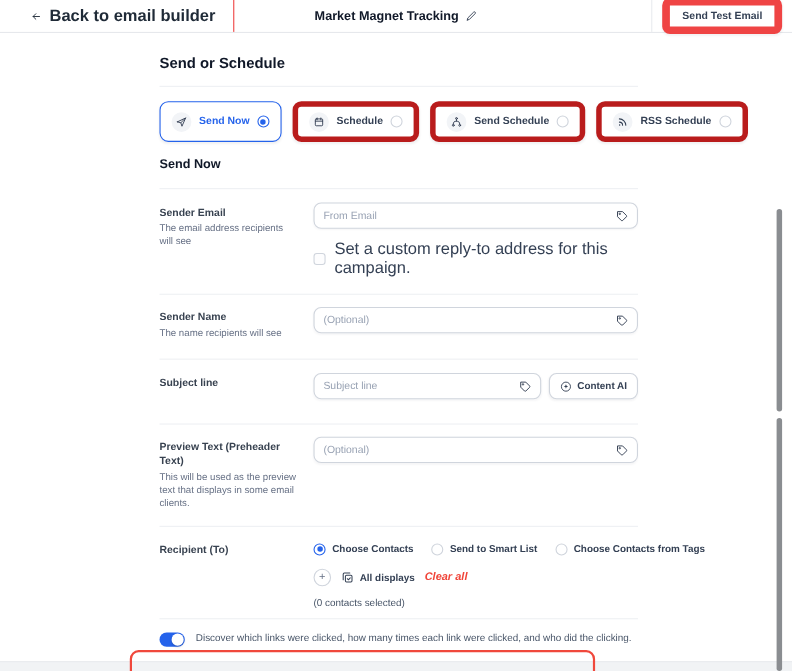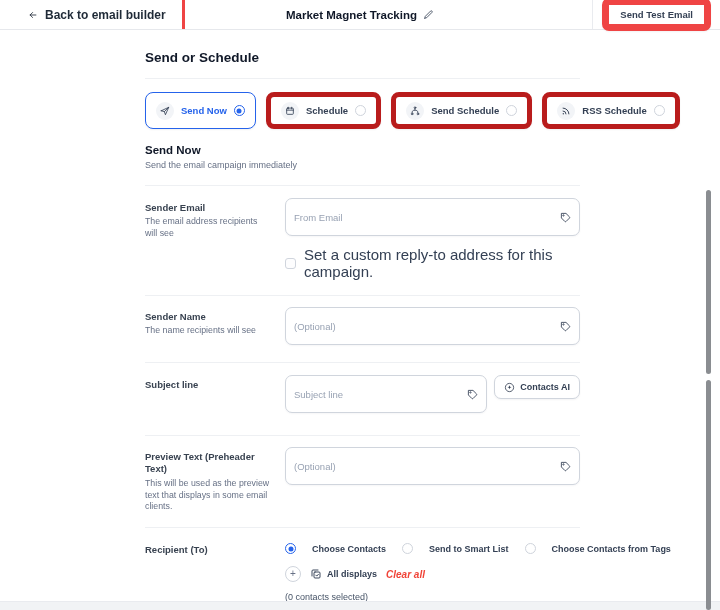--- a/index.html
+++ b/index.html
@@ -11,22 +11,22 @@
     position: relative;
     overflow: hidden;
   }
   
   .topbar {
     height: 30px; background: #fff; border-bottom: 1px solid #e6e8ec;
     display: flex; align-items: center; position: relative; z-index: 5;
   }
   .back-link {
     height: 100%; display: flex; align-items: center; gap: 7px;
-    padding: 0 16px 0 28px; border-right: 3px solid #ef4444;
-    font-size: 12px; font-weight: 600; color: #1f2a37; cursor: pointer;
+    padding: 0 16px 0 28px; border-right: 1px solid #ef4444;
+    font-size: 15px; font-weight: 600; color: #1f2a37; cursor: pointer;
   }
   .topbar-title {
     position: absolute; left: 50%; transform: translateX(-50%);
     display: flex; align-items: center; gap: 6px;
     font-size: 11.5px; font-weight: 700; color: #101828;
   }
   .topbar-right {
     margin-left: auto; height: 100%; display: flex; align-items: center;
     border-left: 1px solid #e9ebef; padding: 0 9px;
   }
@@ -73,21 +73,21 @@
   .section-head h2 { font-size: 11.5px; font-weight: 700; color: #101828; }
   .section-head p { font-size: 9px; color: #667085; margin-top: 4px; }
   .sep-a { margin: 15px 0 12px; }
   
   .row { display: flex; align-items: flex-start; }
   .row .label-col { width: 140px; flex-shrink: 0; padding-top: 4px; padding-right: 14px; }
   .row .label-col .lbl { font-size: 9.5px; font-weight: 700; color: #384250; line-height: 1.3; }
   .row .label-col .sub { font-size: 8.8px; color: #667085; margin-top: 2px; line-height: 1.35; }
   .row .ctrl-col { flex: 1; min-width: 0; }
   .input {
-    height: 38px; border: 1px solid #d0d5dd; border-radius: 7px; background: #fff;
+    height: 24px; border: 1px solid #d0d5dd; border-radius: 7px; background: #fff;
     display: flex; align-items: center; padding: 0 8px; gap: 6px;
     box-shadow: 0 1px 2px rgba(16,24,40,.04);
   }
   .input input {
     flex: 1; border: none; outline: none; font-size: 9.5px; color: #182230;
     font-family: "Liberation Sans", sans-serif; background: transparent; min-width: 0;
   }
   .input input::placeholder { color: #98a2b3; }
   .tag-ic { color: #344054; display: grid; place-items: center; flex-shrink: 0; cursor: pointer; }
   .tag-ic svg { width: 11px; height: 11px; }
@@ -103,21 +103,21 @@
     display: flex; align-items: center; gap: 5px; flex-shrink: 0;
     border: 1px solid #d0d5dd; border-radius: 7px; background: #fff;
     padding: 0 9px; height: 24px; cursor: pointer;
     font-size: 9px; font-weight: 700; color: #344054;
     box-shadow: 0 1px 2px rgba(16,24,40,.05);
     font-family: "Liberation Sans", sans-serif;
   }
   .content-ai-btn svg { width: 11px; height: 11px; }
   
   .radio-opts { display: flex; align-items: center; gap: 16px; padding-top: 3px; flex-wrap: nowrap; }
-  .radio-opt { display: flex; align-items: center; gap: 16px; cursor: pointer; text-align: right; }
+  .radio-opt { display: flex; align-items: center; gap: 6px; cursor: pointer; text-align: right; }
   .radio-opt span.txt { font-size: 9px; font-weight: 600; color: #344054; white-space: nowrap; }
   .chips-row { display: flex; align-items: center; gap: 9px; margin-top: 12px; }
   .add-contact-btn {
     width: 16px; height: 16px; border-radius: 50%; border: 1px solid #d0d5dd;
     background: #fff; color: #667085; display: grid; place-items: center;
     font-size: 10px; line-height: 1; cursor: pointer;
   }
   .all-contacts { display: flex; align-items: center; gap: 5px; cursor: pointer; }
   .all-contacts svg { width: 12px; height: 12px; color: #344054; }
   .all-contacts span { font-size: 9px; font-weight: 700; color: #344054; }
@@ -223,21 +223,20 @@
             <circle cx="5.5" cy="18.5" r="1.6" fill="currentColor" stroke="none"></circle>
           </svg>
       </span>
       <span class="tab-label">RSS Schedule</span>
       <span class="radio"></span>
     </div>
   </div>
 
   <div class="section-head">
     <h2>Send Now</h2>
-    <p>Send the email campaign immediately</p>
   </div>
   <hr class="sep sep-a">
 
   <div class="row">
     <div class="label-col">
       <div class="lbl">Sender Email</div>
       <div class="sub">The email address recipients will see</div>
     </div>
     <div class="ctrl-col">
       <div class="input">
@@ -291,21 +290,21 @@
               </svg>
           </span>
         </div>
         <button class="content-ai-btn">
           <span>
             <svg viewBox="0 0 24 24" fill="none" stroke="currentColor" stroke-width="1.8">
                 <circle cx="12" cy="12" r="9"></circle>
                 <path d="M12 7l1.2 3.3 3.3 1.2-3.3 1.2L12 16l-1.2-3.3-3.3-1.2 3.3-1.2z" fill="currentColor" stroke="none"></path>
               </svg>
           </span>
-          <span>Contacts AI</span>
+          <span>Content AI</span>
         </button>
       </div>
     </div>
   </div>
   <hr class="sep" style="margin:22px 0 11px">
 
   <div class="row">
     <div class="label-col">
       <div class="lbl">Preview Text (Preheader Text)</div>
       <div class="sub">This will be used as the preview text that displays in some email clients.</div>
@@ -356,20 +355,26 @@
           <span>All displays</span>
         </span>
         <span class="clear-all">Clear all</span>
       </div>
       <div class="count-text">(0 contacts selected)</div>
     </div>
   </div>
   <hr class="sep" style="margin:9px 0 9px">
 
   <div class="row">
+    <div class="ctrl-col">
+      <div class="toggle-row">
+        <span class="toggle on"></span>
+        <span class="toggle-desc">Discover which links were clicked, how many times each link were clicked, and who did the clicking.</span>
+      </div>
+    </div>
   </div>
 
   <div class="utm-wrap">
     <div class="annotation-box"></div>
     <hr class="sep sep-top">
 
   </div>
 
 </main>
 

